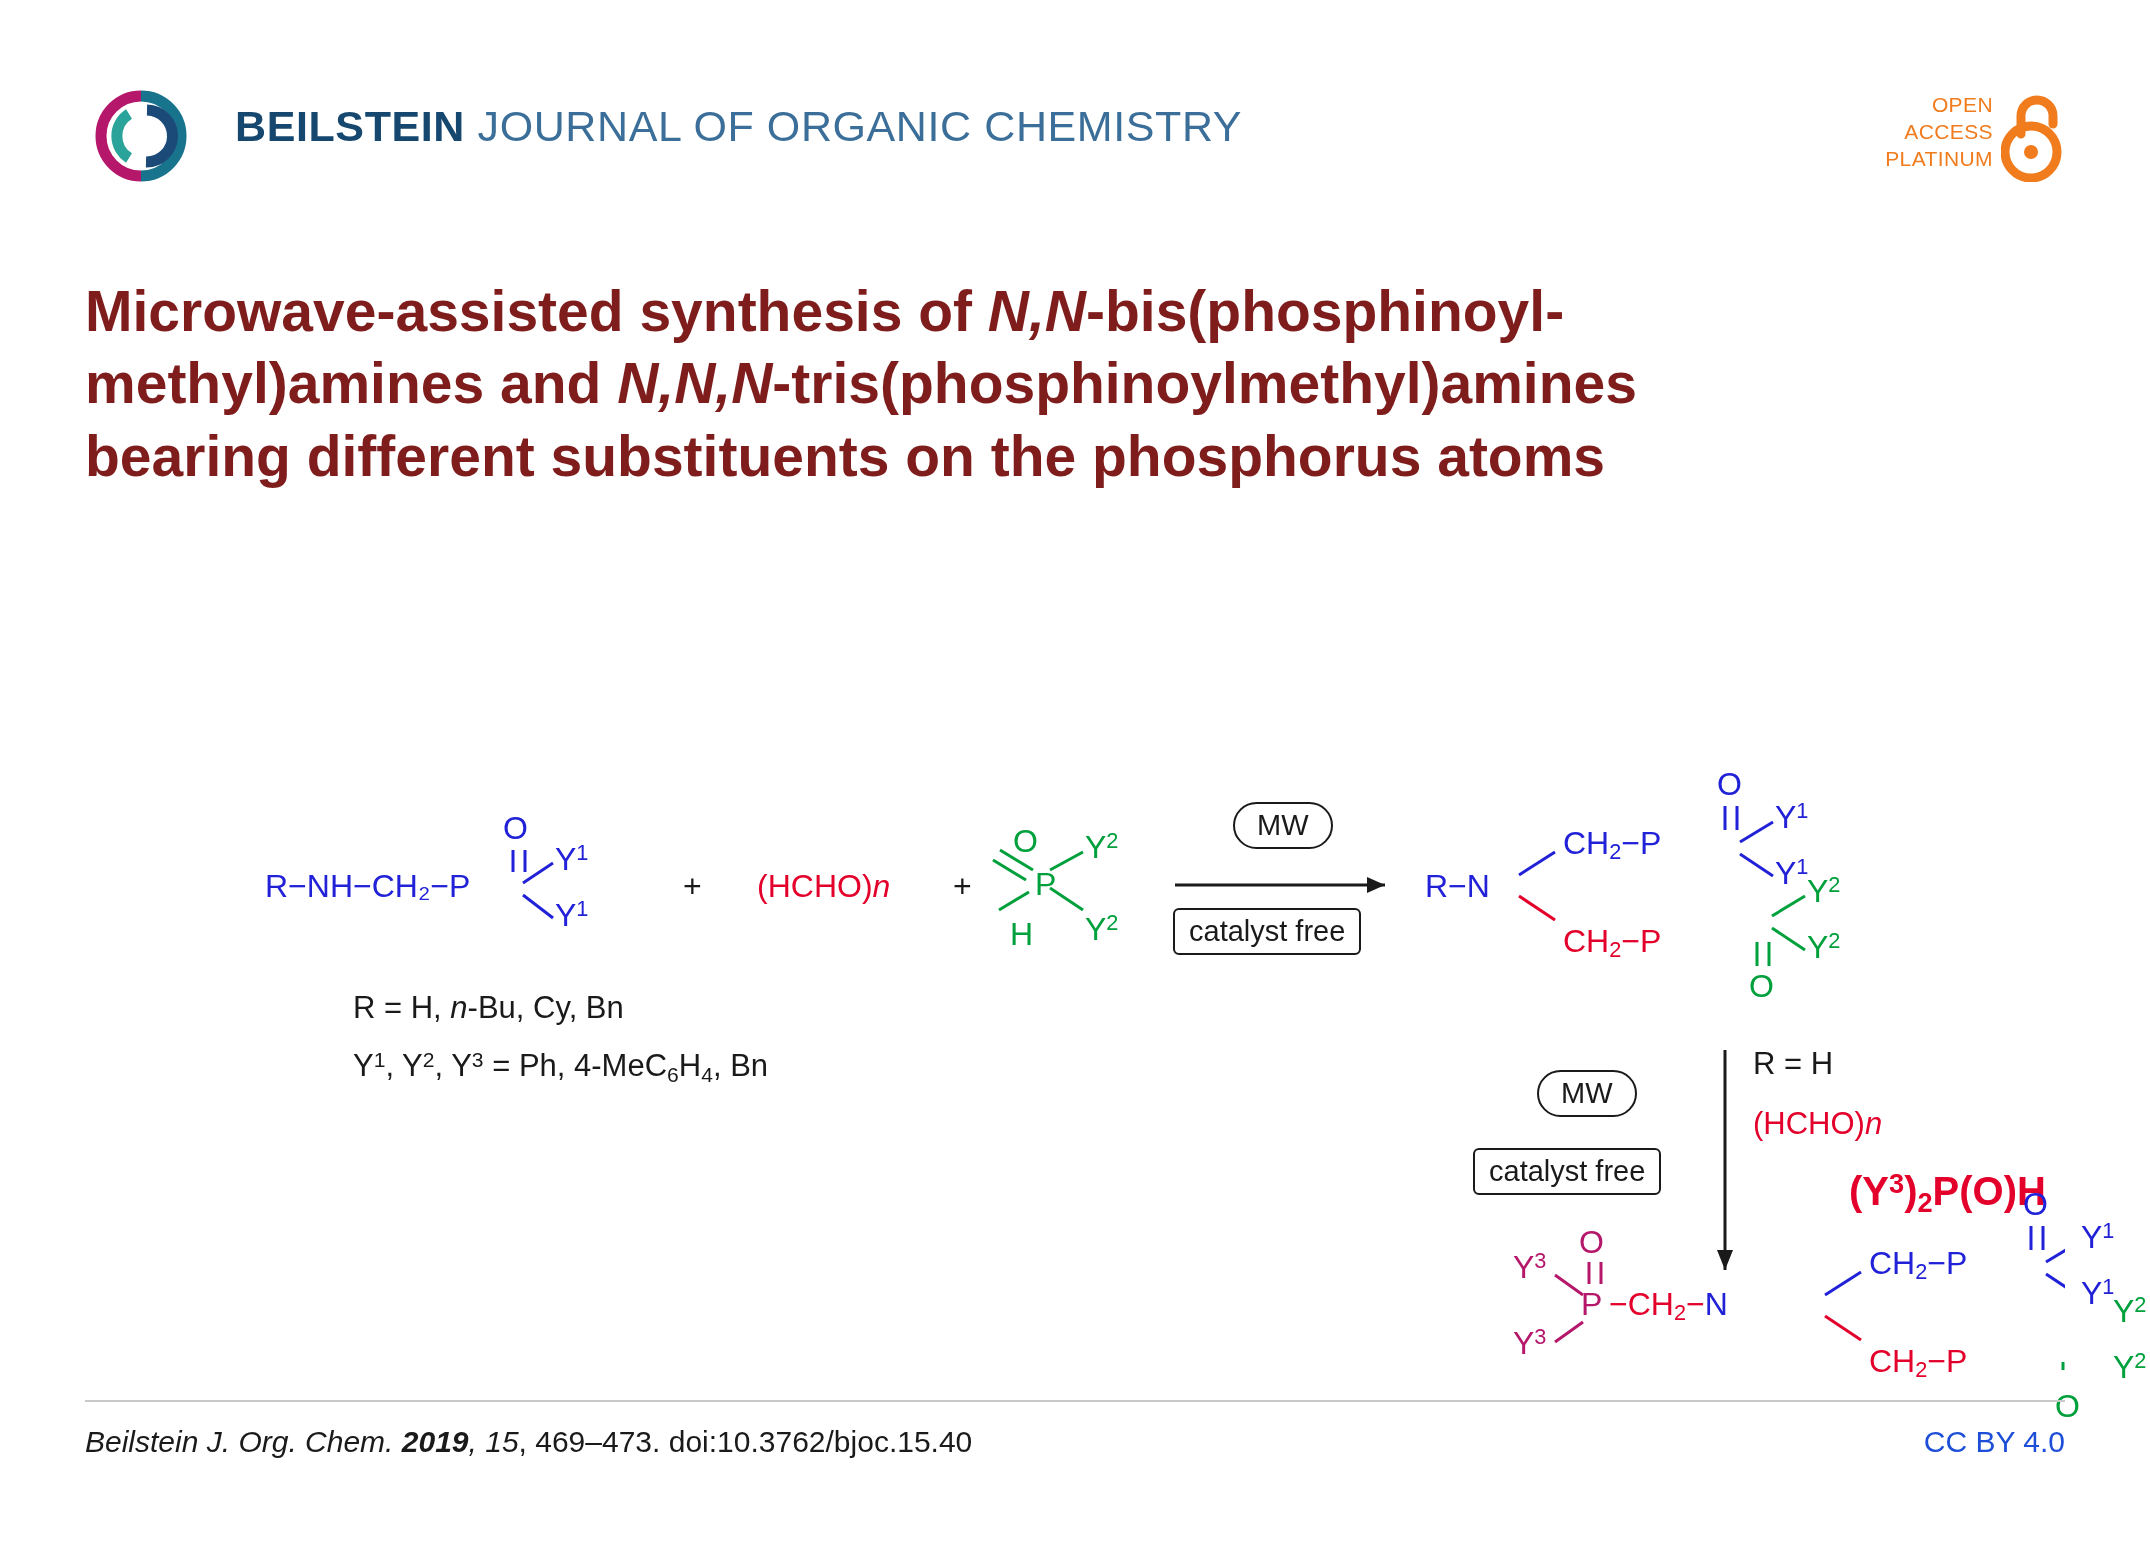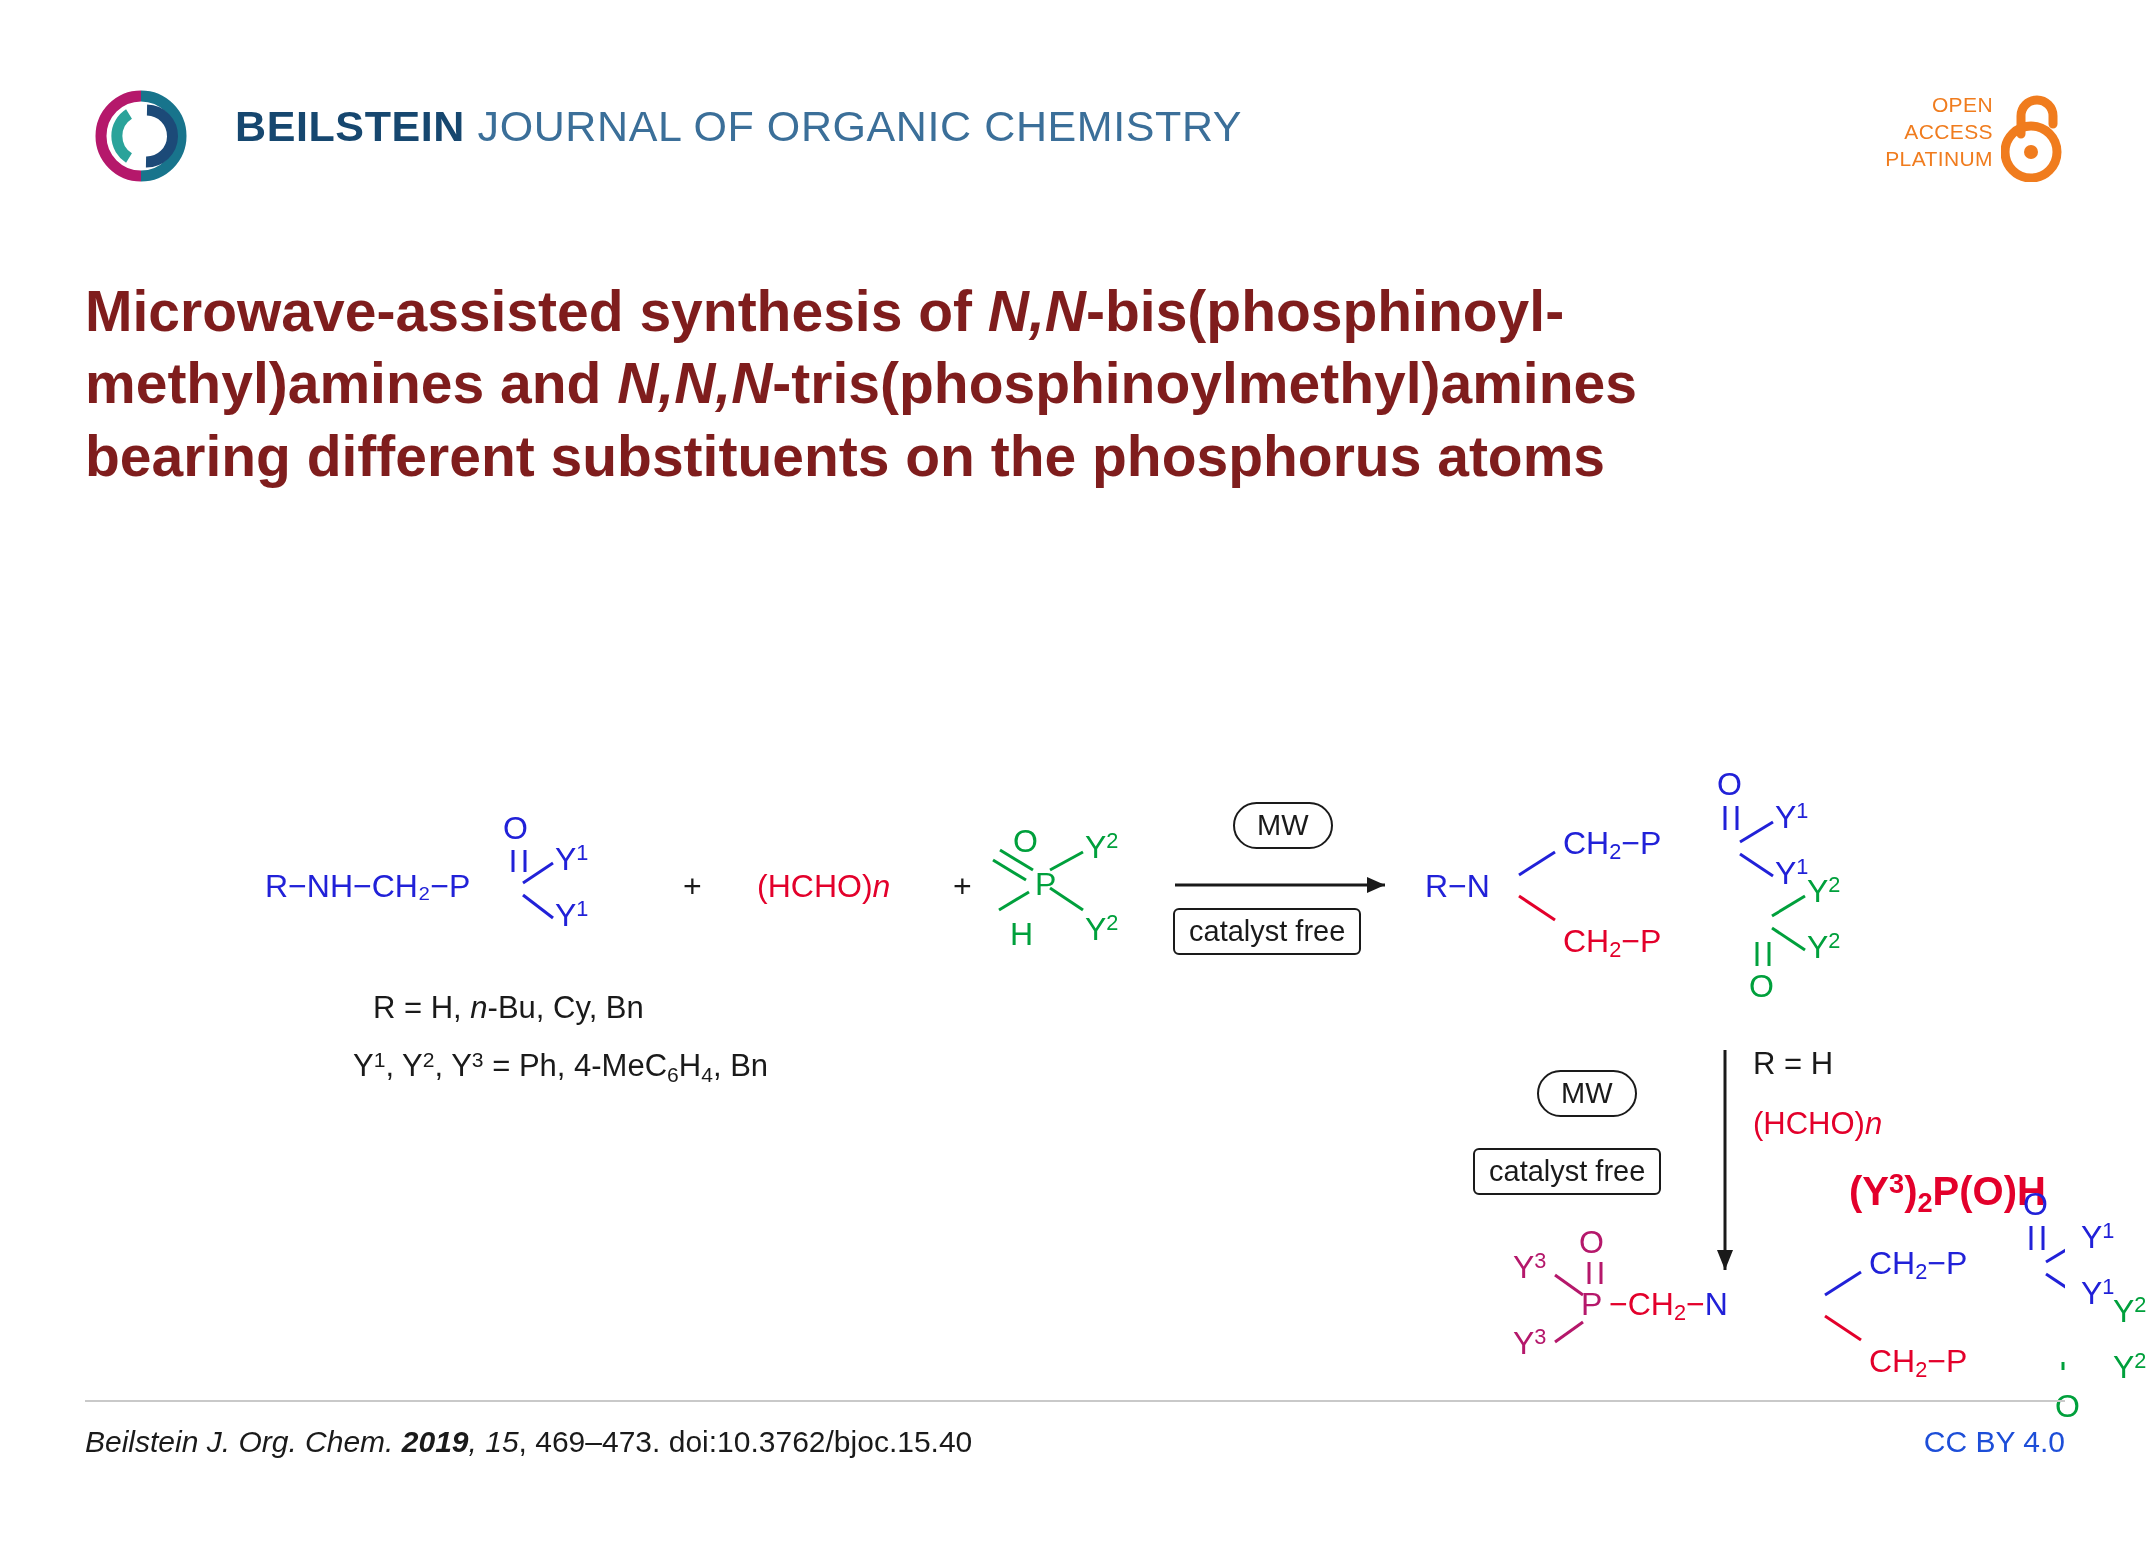--- a/index.html
+++ b/index.html
@@ -331,21 +331,21 @@
     <div class="chem red" style="left:1524px; top:618px;">−CH<sub>2</sub>−<span class="blue">N</span></div>
     <div class="chem blue" style="left:1784px; top:577px;">CH<sub>2</sub>−P</div>
     <div class="chem blue" style="left:1938px; top:518px;">O</div>
     <div class="chem blue" style="left:1996px; top:550px;">Y<sup>1</sup></div>
     <div class="chem blue" style="left:1996px; top:606px;">Y<sup>1</sup></div>
     <div class="chem red" style="left:1784px; top:675px;">CH<sub>2</sub>−P</div>
     <div class="chem green" style="left:1970px; top:720px;">O</div>
     <div class="chem green" style="left:2028px; top:624px;">Y<sup>2</sup></div>
     <div class="chem green" style="left:2028px; top:680px;">Y<sup>2</sup></div>
 
-    <div class="legend" style="left:268px; top:320px;margin-left:20px;">
+    <div class="legend" style="left:268px; top:320px;">
       <span>R = H, </span><i>n</i><span>-Bu, Cy, Bn</span>
     </div>
     <div class="legend" style="left:268px; top:378px;">
       Y<sup>1</sup>, Y<sup>2</sup>, Y<sup>3</sup> = Ph, 4-MeC<sub>6</sub>H<sub>4</sub>, Bn
     </div>
 
   </div>
 
   <div class="rule"></div>
   <div class="footer-left">

